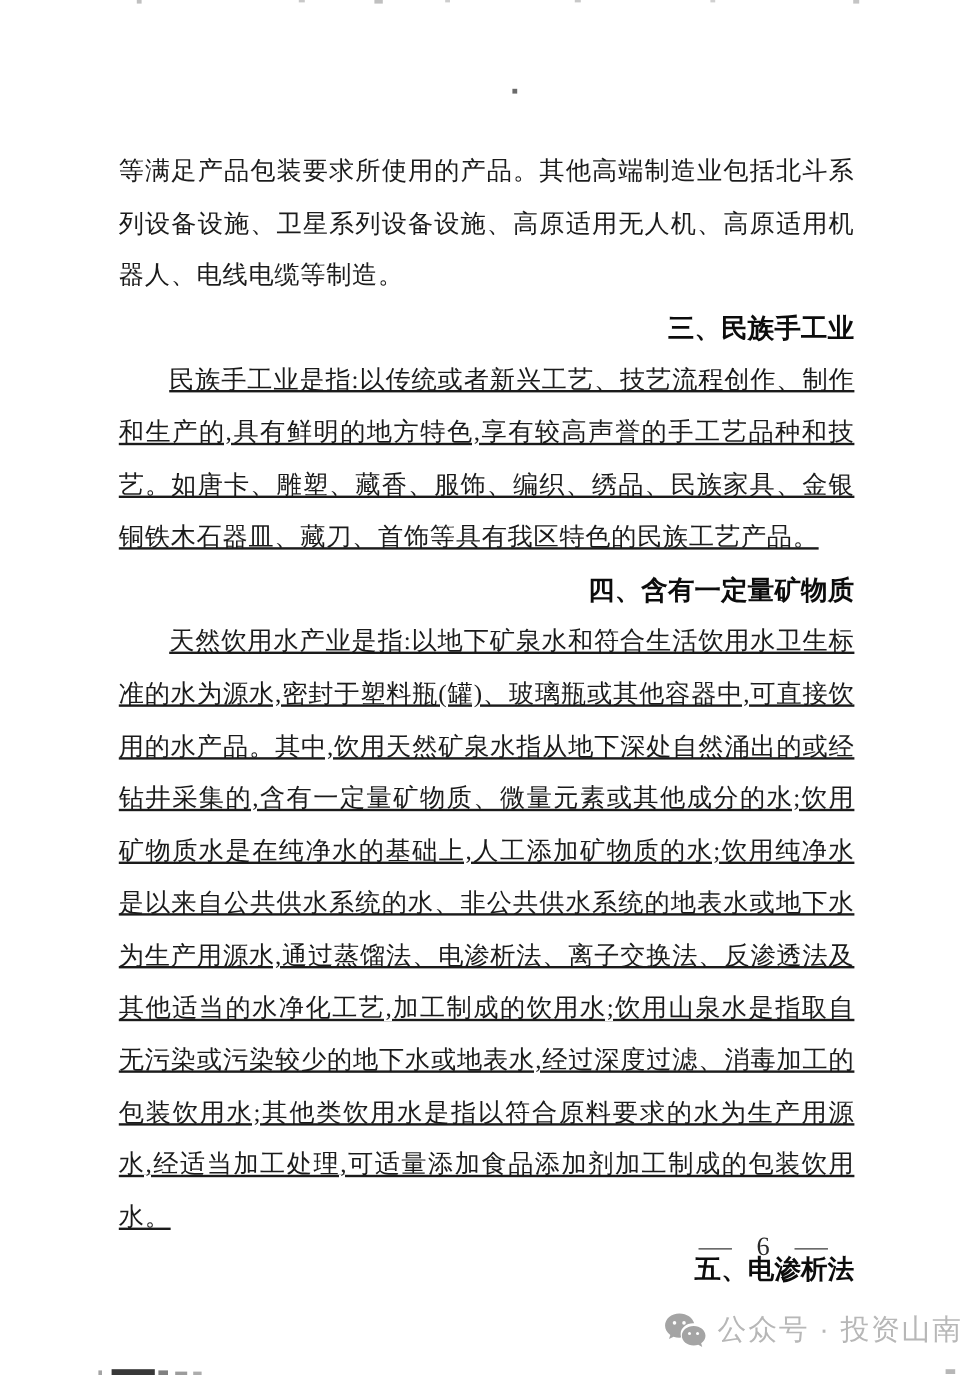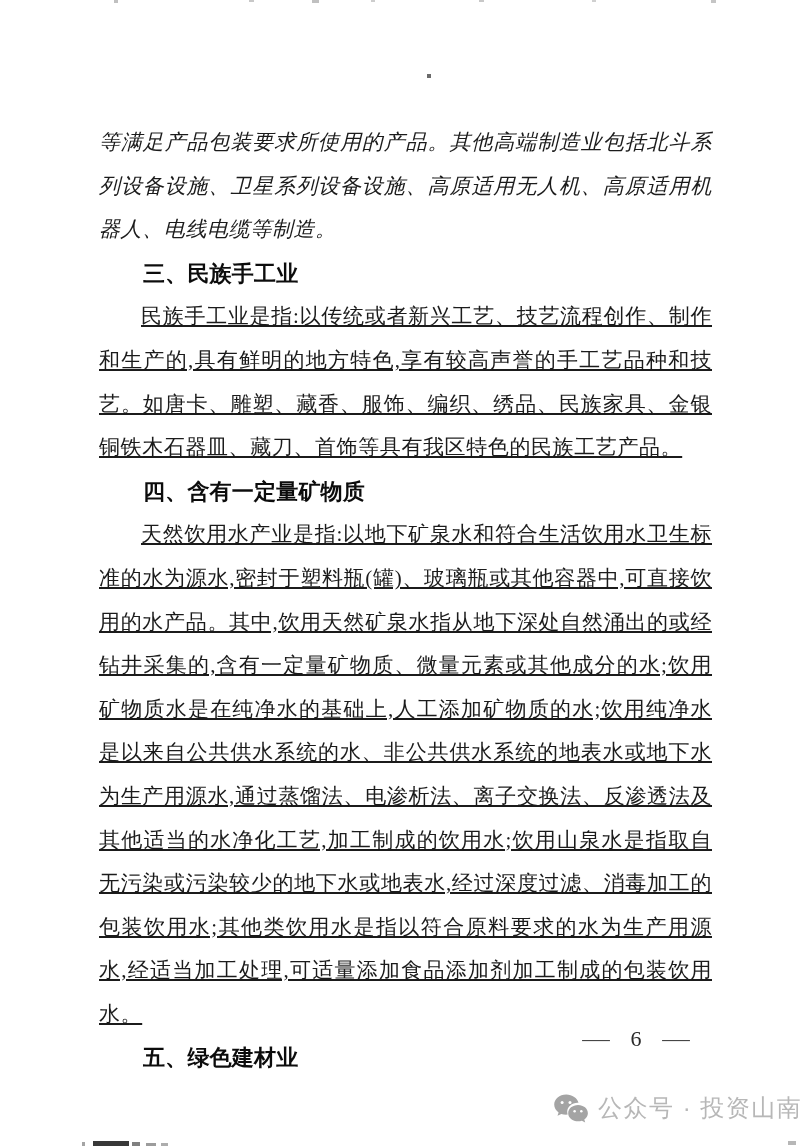--- a/index.html
+++ b/index.html
@@ -19,29 +19,29 @@
     left: 99px; top: 121px;
     width: 613px;
     color: #1b1b1b;
     font-size: 21px;
     line-height: 43.6px;
     letter-spacing: 0.6px;
     text-align: justify;
   }
   .block { margin: 0; }
   .block-paragraph { text-indent: 2em; text-decoration: underline; }
-  .block-continuation { text-indent: 0; font-style: italic; }
+  .block-continuation { text-indent: 0; }
   .block-heading {
     text-indent: 2em;
     font-weight: bold;
     color: #0c0c0c;
     font-family: "Liberation Sans", sans-serif;
     font-size: 22px;
     letter-spacing: 0.2px;
-    text-align: left;
+    text-align: right;
   }
   .page-number {
     position: absolute;
     top: 1026px; left: 585px;
     width: 102px;
     display: flex;
     justify-content: space-between;
     align-items: center;
     color: #2b2b2b;
     font-size: 22px;
@@ -83,21 +83,21 @@
 <body>
 
 <div class="page">
 
   <div class="content">
     <p class="block block-continuation">等满足产品包装要求所使用的产品。其他高端制造业包括北斗系列设备设施、卫星系列设备设施、高原适用无人机、高原适用机器人、电线电缆等制造。</p>
     <p class="block block-heading">三、民族手工业</p>
     <p class="block block-paragraph">民族手工业是指:以传统或者新兴工艺、技艺流程创作、制作和生产的,具有鲜明的地方特色,享有较高声誉的手工艺品种和技艺。如唐卡、雕塑、藏香、服饰、编织、绣品、民族家具、金银铜铁木石器皿、藏刀、首饰等具有我区特色的民族工艺产品。</p>
     <p class="block block-heading">四、含有一定量矿物质</p>
     <p class="block block-paragraph">天然饮用水产业是指:以地下矿泉水和符合生活饮用水卫生标准的水为源水,密封于塑料瓶(罐)、玻璃瓶或其他容器中,可直接饮用的水产品。其中,饮用天然矿泉水指从地下深处自然涌出的或经钻井采集的,含有一定量矿物质、微量元素或其他成分的水;饮用矿物质水是在纯净水的基础上,人工添加矿物质的水;饮用纯净水是以来自公共供水系统的水、非公共供水系统的地表水或地下水为生产用源水,通过蒸馏法、电渗析法、离子交换法、反渗透法及其他适当的水净化工艺,加工制成的饮用水;饮用山泉水是指取自无污染或污染较少的地下水或地表水,经过深度过滤、消毒加工的包装饮用水;其他类饮用水是指以符合原料要求的水为生产用源水,经适当加工处理,可适量添加食品添加剂加工制成的包装饮用水。</p>
-    <p class="block block-heading">五、绿色建材业</p>
+    <p class="block block-heading">五、电渗析法</p>
   </div>
 
   <div class="page-number">
     <span class="dash">—</span>
     <span class="num">6</span>
     <span class="dash">—</span>
   </div>
 
   <div class="footer-watermark">
     <span style="display:inline-block; line-height:0;">

